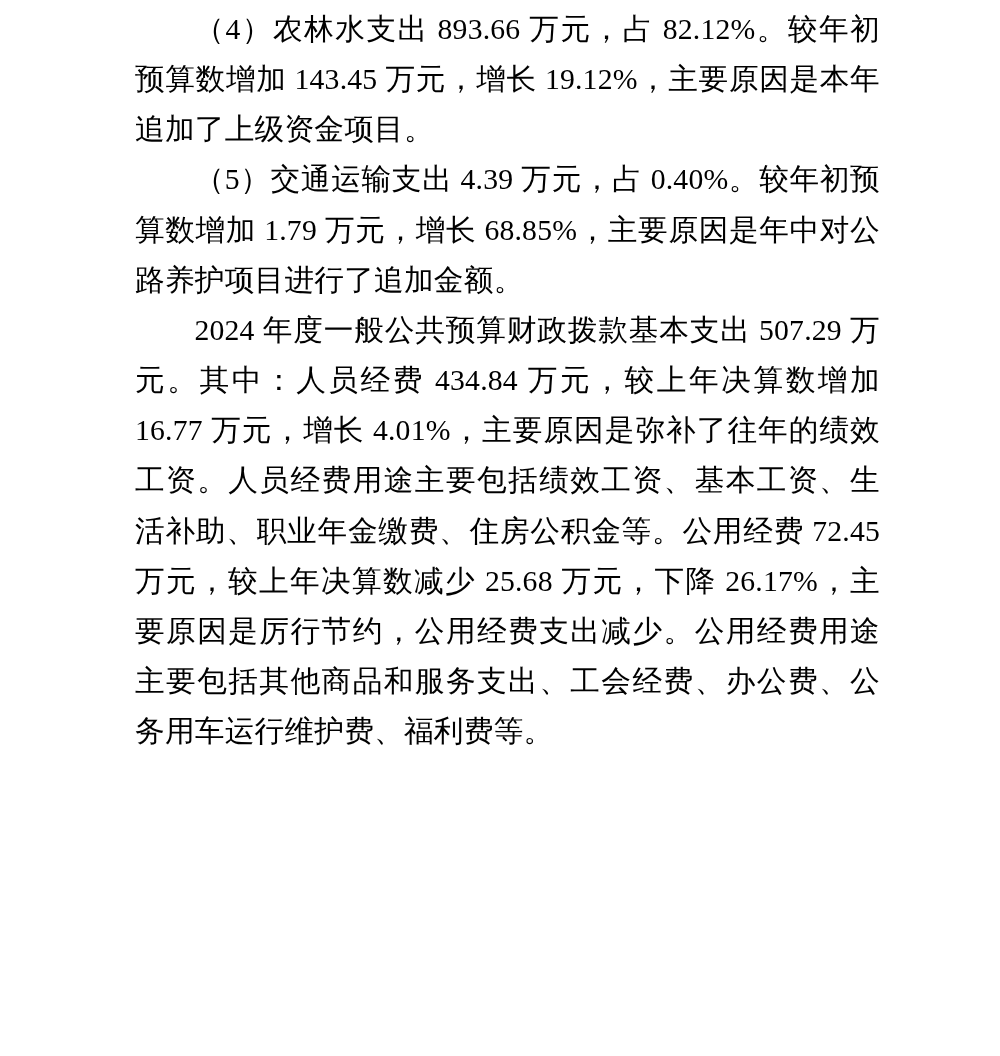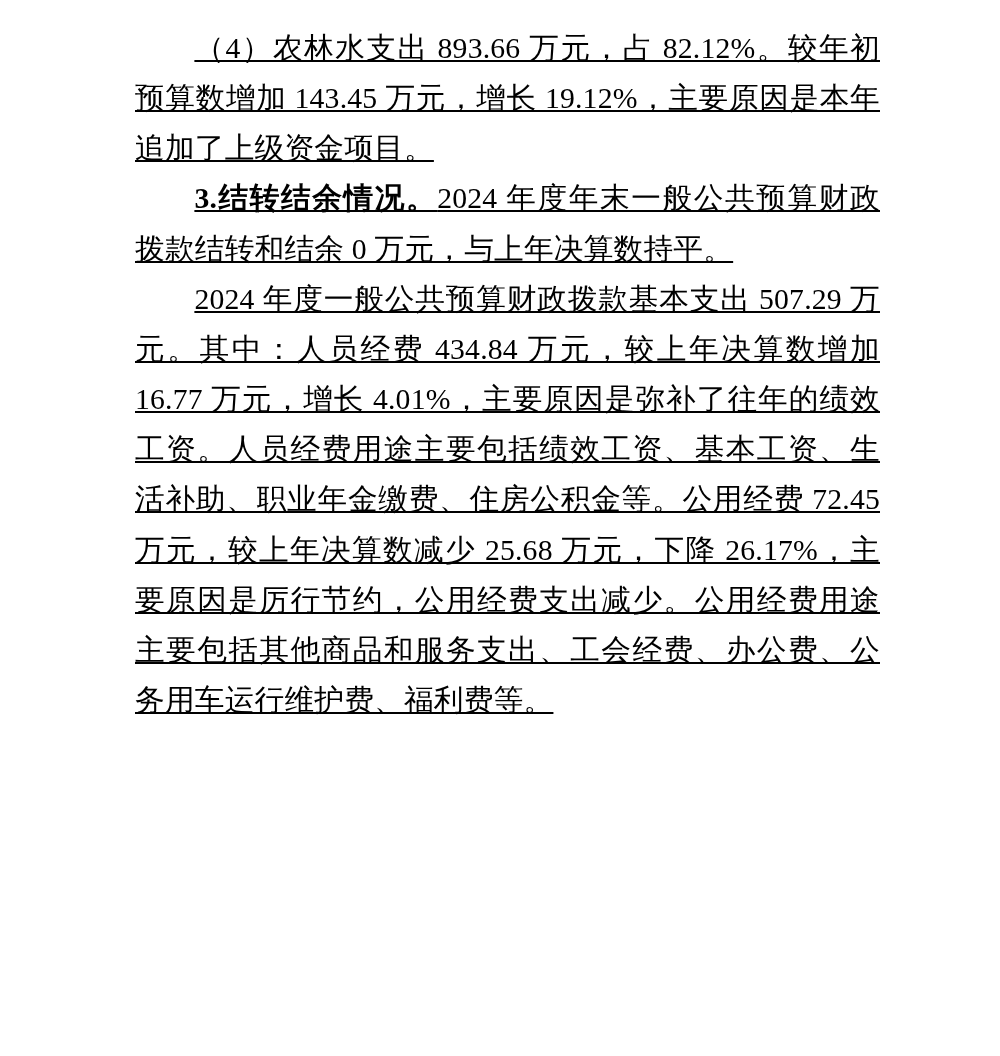--- a/index.html
+++ b/index.html
@@ -7,22 +7,21 @@
     padding: 0;
     background: #ffffff;
   }
   .page {
     position: relative;
     width: 1000px;
     height: 1056px;
     background: #ffffff;
     overflow: hidden;
     box-sizing: border-box;
-    padding: 23px 120px 0 135px;
-    text-decoration: underline;
+    padding: 4px 120px 0 135px;
   }
   .doc-body {
     font-family: "Liberation Serif", "DejaVu Serif", serif;
     font-size: 29.7px;
     line-height: 50.15px;
     color: #000000;
     text-align: justify;
     text-justify: inter-ideograph;
     letter-spacing: 0.2px;
   }
@@ -41,16 +40,16 @@
   .run-regular {
     font-weight: normal;
   }
 </style>
 </head>
 <body>
 
 <div class="page">
   <div class="doc-body" id="doc-body">
       <p class="doc-para"><span class="run-regular">（4）农林水支出 893.66 万元，占 82.12%。较年初预算数增加 143.45 万元，增长 19.12%，主要原因是本年追加了上级资金项目。</span></p>
-      <p class="doc-para"><span class="run-bold">3.结转结余情况。</span><span class="run-regular">2024 年度年末一般公共预算财政拨款结转和结余 0 万元，与上年决算数持平。</span></p>
+      <p class="doc-para"><span class="run-regular">（5）交通运输支出 4.39 万元，占 0.40%。较年初预算数增加 1.79 万元，增长 68.85%，主要原因是年中对公路养护项目进行了追加金额。</span></p>
       <p class="doc-para"><span class="run-regular">2024 年度一般公共预算财政拨款基本支出 507.29 万元。其中：人员经费 434.84 万元，较上年决算数增加 16.77 万元，增长 4.01%，主要原因是弥补了往年的绩效工资。人员经费用途主要包括绩效工资、基本工资、生活补助、职业年金缴费、住房公积金等。公用经费 72.45 万元，较上年决算数减少 25.68 万元，下降 26.17%，主要原因是厉行节约，公用经费支出减少。公用经费用途主要包括其他商品和服务支出、工会经费、办公费、公务用车运行维护费、福利费等。</span></p>
     </div>
 </div>
 
 </body></html>

